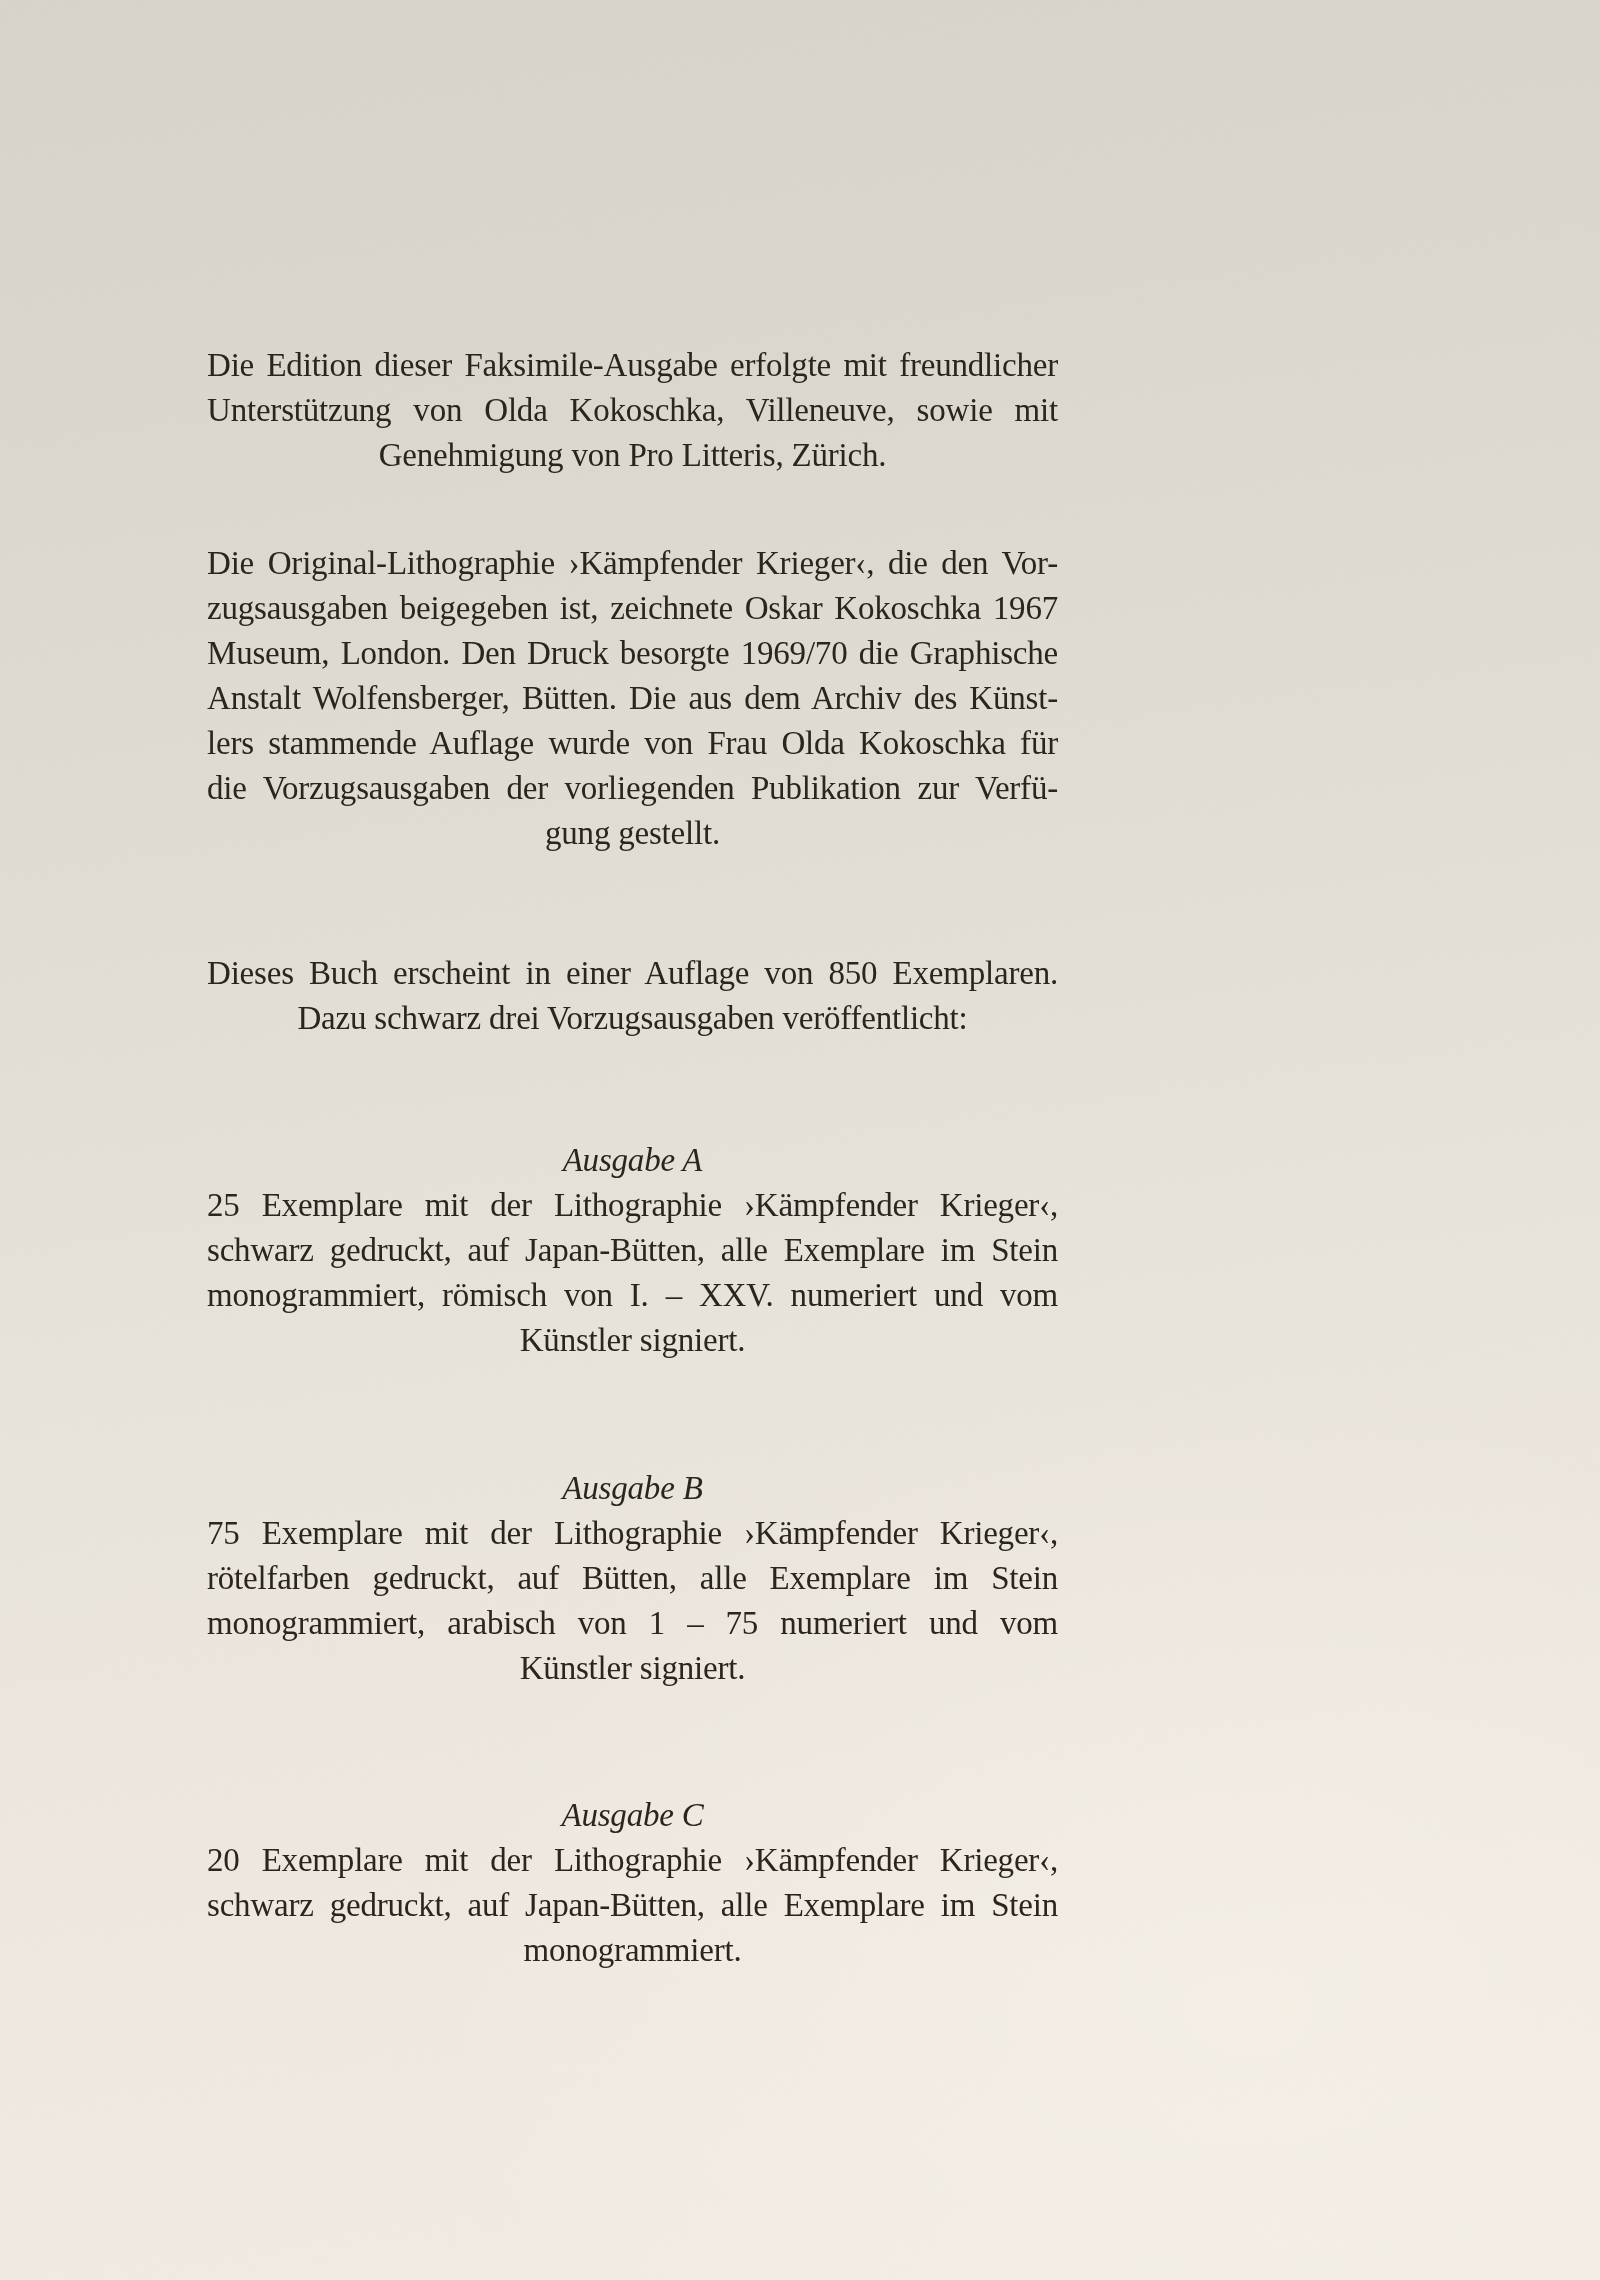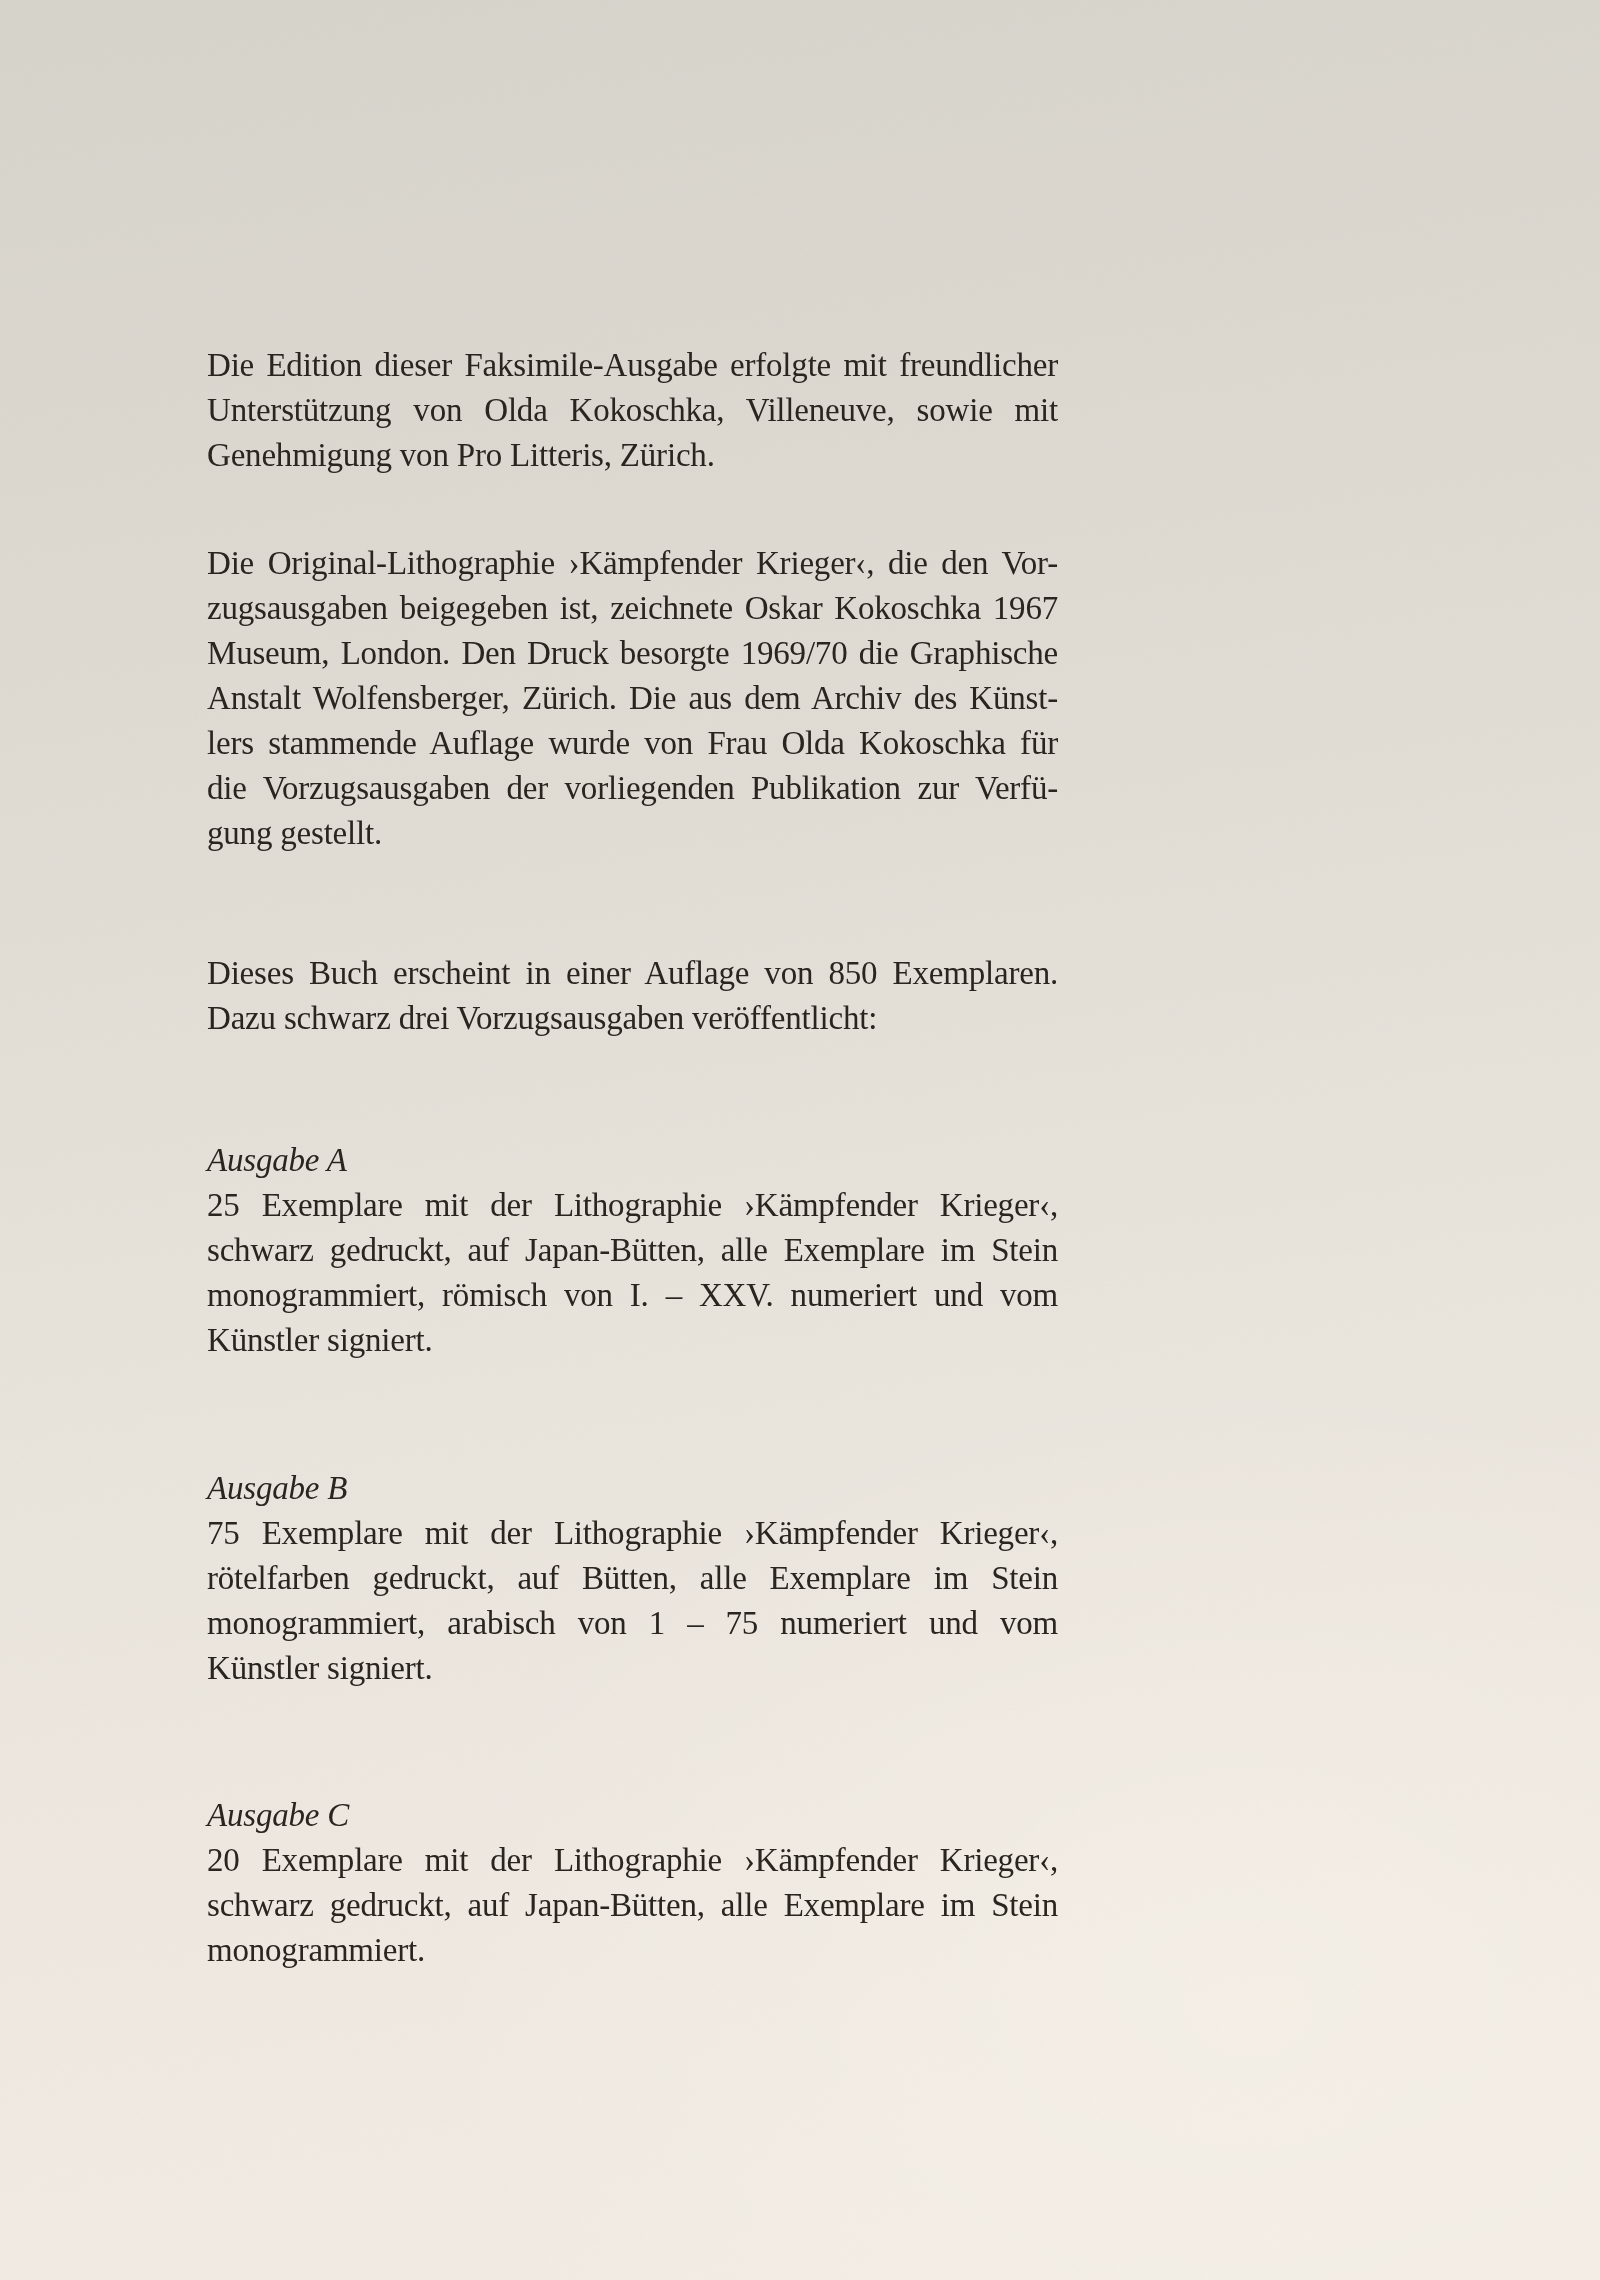--- a/index.html
+++ b/index.html
@@ -46,21 +46,21 @@
     line-height: 45px;
     letter-spacing: -0.2px;
   }
   .para { margin: 0; padding: 0; }
   .m-p2 { margin-top: 63px; }
   .m-p3 { margin-top: 95px; }
   .m-ea { margin-top: 97px; }
   .m-eb { margin-top: 103px; }
   .m-ec { margin-top: 102px; }
   .line {
-    text-align: left;
+    text-align: center;
     white-space: normal;
     hyphens: none;
   }
   .line.j {
     text-align: justify;
     text-align-last: justify;
   }
   .heading {
     font-style: italic;
   }
@@ -85,21 +85,21 @@
     <div class="para">
       <div class="line j">Die Edition dieser Faksimile-Ausgabe erfolgte mit freundlicher</div>
       <div class="line j">Unterstützung von Olda Kokoschka, Villeneuve, sowie mit</div>
       <div class="line">Genehmigung von Pro Litteris, Zürich.</div>
     </div>
 
     <div class="para m-p2">
       <div class="line j">Die Original-Lithographie ›Kämpfender Krieger‹, die den Vor-</div>
       <div class="line j">zugsausgaben beigegeben ist, zeichnete Oskar Kokoschka 1967</div>
       <div class="line j">Museum, London. Den Druck besorgte 1969/70 die Graphische</div>
-      <div class="line j">Anstalt Wolfensberger, Zürich. Die aus dem Archiv des Künst-</div>
+      <div class="line j">Anstalt Wolfensberger, Bütten. Die aus dem Archiv des Künst-</div>
       <div class="line j">lers stammende Auflage wurde von Frau Olda Kokoschka für</div>
       <div class="line j">die Vorzugsausgaben der vorliegenden Publikation zur Verfü-</div>
       <div class="line">gung gestellt.</div>
     </div>
 
     <div class="para m-p3">
       <div class="line j">Dieses Buch erscheint in einer Auflage von 850 Exemplaren.</div>
       <div class="line">Dazu schwarz drei Vorzugsausgaben veröffentlicht:</div>
     </div>
 

